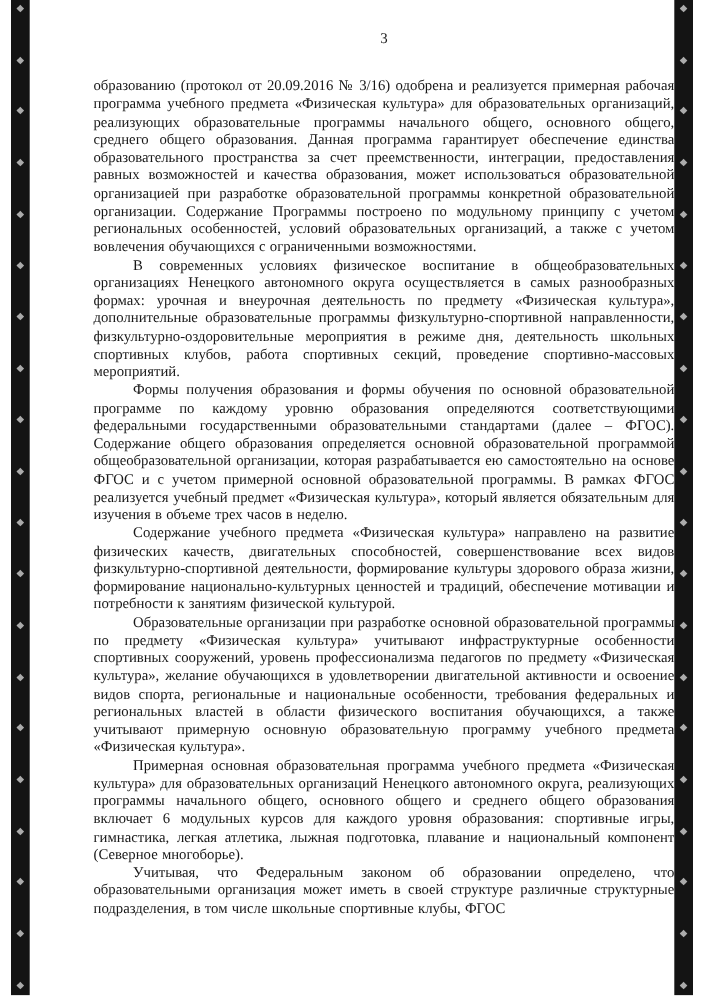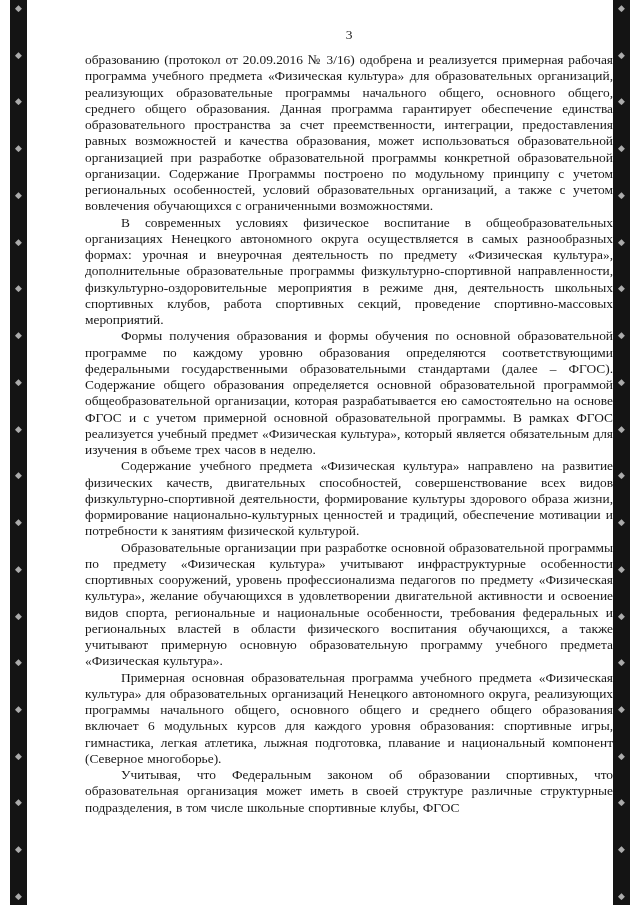--- a/index.html
+++ b/index.html
@@ -45,21 +45,21 @@
     top: 0;
     width: 528px;
   }
   .page-number {
     margin-top: 27px;
     text-align: center;
     font-size: 13.5px;
     line-height: 16px;
   }
   .paragraphs {
-    margin-top: 9px;
+    margin-top: 27px;
   }
   .paragraphs p {
     margin: 0;
     font-size: 13.4px;
     line-height: 16.25px;
     text-align: justify;
     text-indent: 36px;
     word-spacing: 0.5px;
   }
   .paragraphs p.continuation {
@@ -119,17 +119,17 @@
   <div class="content">
     <div class="page-number">3</div>
 
     <div class="paragraphs">
       <p class="continuation">образованию (протокол от 20.09.2016 № 3/16) одобрена и реализуется примерная рабочая программа учебного предмета «Физическая культура» для образовательных организаций, реализующих образовательные программы начального общего, основного общего, среднего общего образования. Данная программа гарантирует обеспечение единства образовательного пространства за счет преемственности, интеграции, предоставления равных возможностей и качества образования, может использоваться образовательной организацией при разработке образовательной программы конкретной образовательной организации. Содержание Программы построено по модульному принципу с учетом региональных особенностей, условий образовательных организаций, а также с учетом вовлечения обучающихся с ограниченными возможностями.</p>
       <p>В современных условиях физическое воспитание в общеобразовательных организациях Ненецкого автономного округа осуществляется в самых разнообразных формах: урочная и внеурочная деятельность по предмету «Физическая культура», дополнительные образовательные программы физкультурно-спортивной направленности, физкультурно-оздоровительные мероприятия в режиме дня, деятельность школьных спортивных клубов, работа спортивных секций, проведение спортивно-массовых мероприятий.</p>
       <p>Формы получения образования и формы обучения по основной образовательной программе по каждому уровню образования определяются соответствующими федеральными государственными образовательными стандартами (далее – ФГОС). Содержание общего образования определяется основной образовательной программой общеобразовательной организации, которая разрабатывается ею самостоятельно на основе ФГОС и с учетом примерной основной образовательной программы. В рамках ФГОС реализуется учебный предмет «Физическая культура», который является обязательным для изучения в объеме трех часов в неделю.</p>
       <p>Содержание учебного предмета «Физическая культура» направлено на развитие физических качеств, двигательных способностей, совершенствование всех видов физкультурно-спортивной деятельности, формирование культуры здорового образа жизни, формирование национально-культурных ценностей и традиций, обеспечение мотивации и потребности к занятиям физической культурой.</p>
       <p>Образовательные организации при разработке основной образовательной программы по предмету «Физическая культура» учитывают инфраструктурные особенности спортивных сооружений, уровень профессионализма педагогов по предмету «Физическая культура», желание обучающихся в удовлетворении двигательной активности и освоение видов спорта, региональные и национальные особенности, требования федеральных и региональных властей в области физического воспитания обучающихся, а также учитывают примерную основную образовательную программу учебного предмета «Физическая культура».</p>
       <p>Примерная основная образовательная программа учебного предмета «Физическая культура» для образовательных организаций Ненецкого автономного округа, реализующих программы начального общего, основного общего и среднего общего образования включает 6 модульных курсов для каждого уровня образования: спортивные игры, гимнастика, легкая атлетика, лыжная подготовка, плавание и национальный компонент (Северное многоборье).</p>
-      <p>Учитывая, что Федеральным законом об образовании спортивных, что образовательная организация может иметь в своей структуре различные структурные подразделения, в том числе школьные спортивные клубы, ФГОС</p>
+      <p>Учитывая, что Федеральным законом об образовании определено, что образовательными организация может иметь в своей структуре различные структурные подразделения, в том числе школьные спортивные клубы, ФГОС</p>
     </div>
   </div>
 
 </div>
 
 </body></html>

